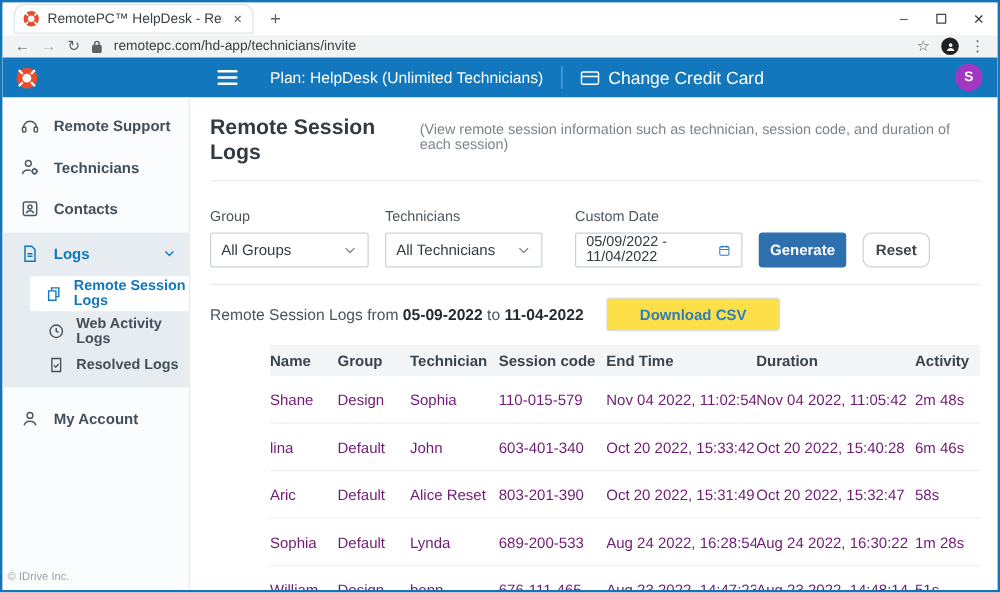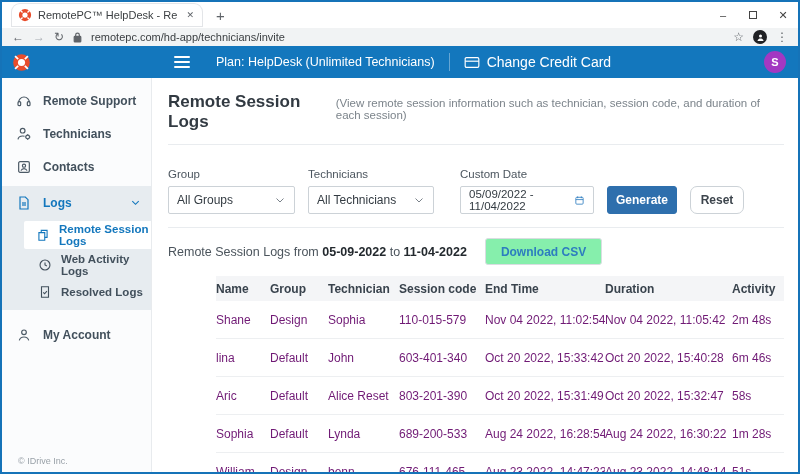--- a/index.html
+++ b/index.html
@@ -42,40 +42,40 @@
   .sidebar { width:150px; background:#fbfcfd; border-right:1px solid #e8ebee; position:relative; padding-top:6px; flex-shrink:0; }
   .side-item { height:33px; display:flex; align-items:center; gap:11px; padding-left:14px; color:#42505c; font-size:12px; font-weight:bold; cursor:pointer; }
   .side-item svg { color:#4c5a66; flex-shrink:0; }
   .logs-group { background:#e7ecf0; padding-bottom:5px; margin-top:3px; }
   .logs-head { position:relative; color:#1377bd; }
   .logs-head svg { color:#1377bd; }
   .logs-chevron { position:absolute; right:10px; top:11px; color:#5d6a75; }
   .sub-item { height:27px; display:flex; align-items:center; gap:9px; padding-left:36px; color:#42505c; font-size:11.5px; font-weight:bold; cursor:pointer; }
   .sub-item svg { flex-shrink:0; }
   .sub-item.active { background:#fff; margin-left:22px; padding-left:12px; height:28px; border-radius:2px 0 0 2px; color:#1377bd; margin-top:2px; margin-bottom:2px; }
-  .side-footer { position:absolute; left:16px; bottom:6px; font-size:9px; color:#99a1a8; }
+  .side-footer { position:absolute; left:4px; bottom:6px; font-size:9px; color:#99a1a8; }
 
   
   .main { flex:1; background:#fff; padding:0 14px 0 16px; overflow:hidden; }
   .title-row { padding:14px 0 12px; border-bottom:1px solid #e9ecef; display:flex; align-items:baseline; gap:8px; }
   .page-title { font-size:17px; font-weight:bold; color:#323a42; }
   .page-subtitle { font-size:11.5px; color:#7c848b; }
   .filters-row { padding:9px 0 13px; border-bottom:1px solid #e9ecef; display:flex; align-items:flex-end; }
   .field { display:flex; flex-direction:column; }
   .field-label { font-size:11.5px; color:#4c565f; margin-bottom:6px; }
   .select, .date-input { height:28px; border:1px solid #ccd2d7; border-radius:2px; background:#fff; display:flex; align-items:center; padding:0 8px; font-size:12px; color:#333b42; cursor:pointer; justify-content:space-between; }
   .w-group { width:127px; margin-right:13px; }
   .w-tech { width:126px; margin-right:26px; }
   .w-date { width:134px; }
   .btn-generate { height:28px; width:70px; margin-left:13px; background:#2e6fad; border:1px solid #2e6fad; border-radius:3px; color:#fff; font-size:12px; font-weight:bold; display:flex; align-items:center; justify-content:center; cursor:pointer; }
   .btn-reset { height:28px; width:54px; margin-left:13px; background:#fff; border:1px solid #ccd2d7; border-radius:7px; color:#3d454d; font-size:12px; font-weight:bold; display:flex; align-items:center; justify-content:center; cursor:pointer;margin-top:32px; }
   .summary-row { padding:10px 0 11px; display:flex; align-items:center; }
   .summary-text { font-size:12.5px; color:#4b545c; }
   .summary-text b { color:#23292e; }
-  .btn-download { height:27px; margin-left:18px; padding:0 15px; border:1px solid #d9dde1; border-radius:3px; background:#86efac; color:#2d7dbf; font-size:12px; font-weight:bold; display:flex; align-items:center; cursor:pointer; }
+  .btn-download { height:27px; margin-left:18px; padding:0 26px; border:1px solid #d9dde1; border-radius:3px; background:#fde047; color:#2d7dbf; font-size:12px; font-weight:bold; display:flex; align-items:center; cursor:pointer; }
 
   .grid-row { display:grid; grid-template-columns:54px 58px 71px 86px 120px 127px 57px 1fr; align-items:center;margin-left:48px; }
   .thead { background:#f4f5f7; height:25px; font-size:12px; font-weight:bold; color:#39434d; }
   .th { white-space:nowrap; cursor:pointer; }
   .th-sort { display:flex; align-items:center; gap:4px; }
   .sort-arrow { color:#2f8fd6; font-size:12px; }
   .trow { height:38px; border-bottom:1px solid #edeff1; font-size:12px; color:#701a75; }
   .trow .cell { white-space:nowrap; overflow:hidden; }
   .activity-cell { display:flex; justify-content:center; }
   .history-btn { color:#24364a; cursor:pointer; display:flex; }

